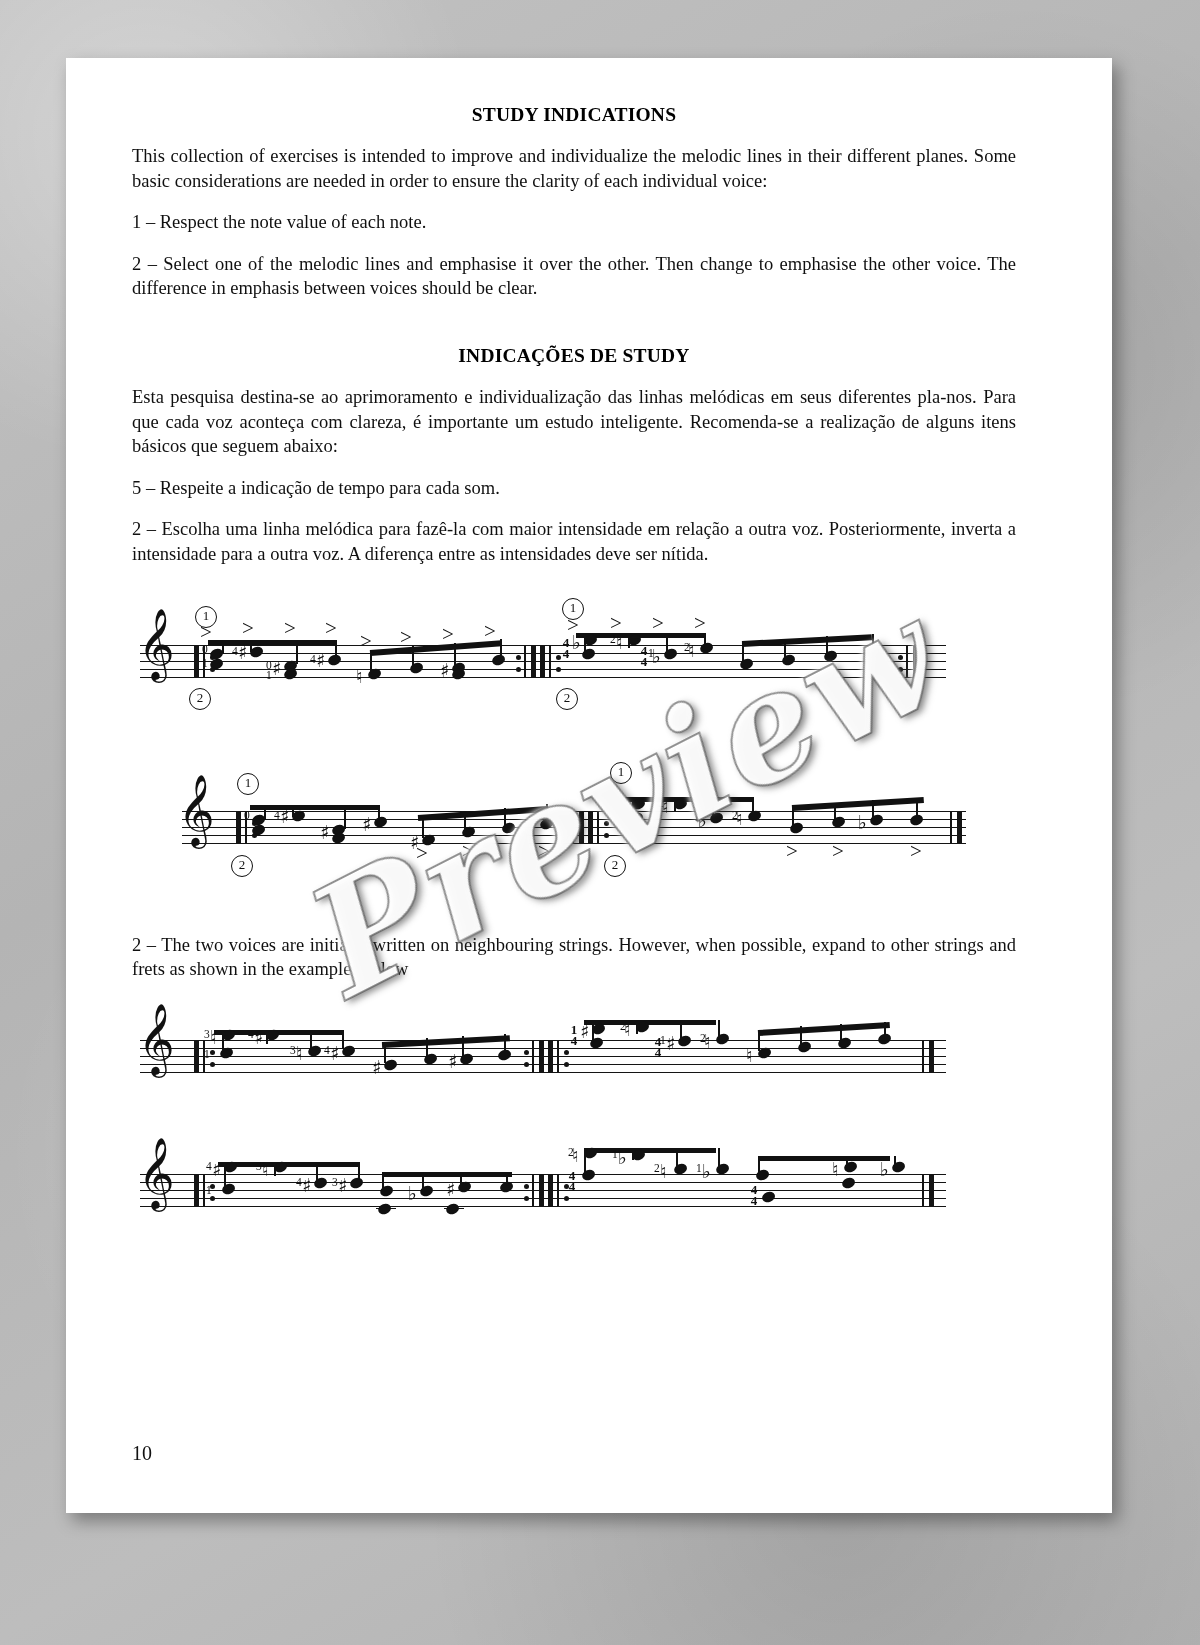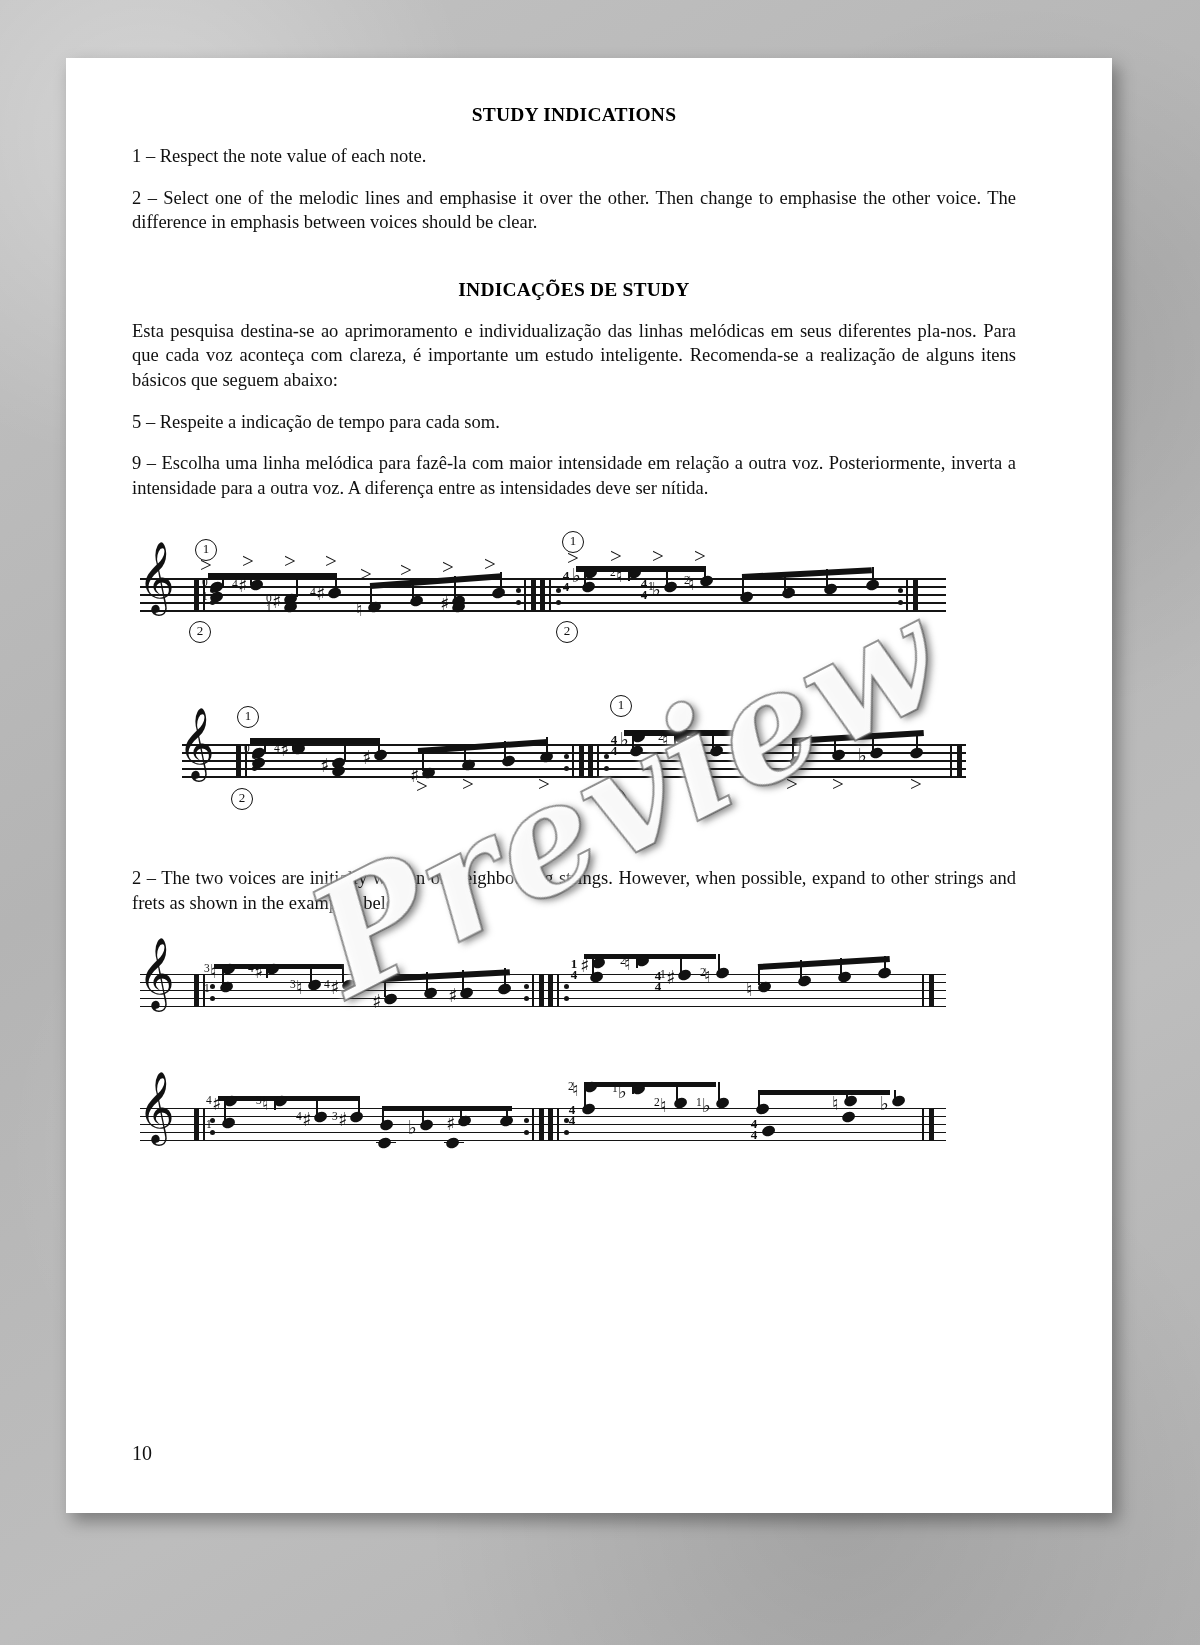--- a/index.html
+++ b/index.html
@@ -219,32 +219,33 @@
 <body>
 
 <div class="backdrop"></div>
 
 <div class="page">
 
   <div class="content">
 
     <h1 class="section-title">STUDY INDICATIONS</h1>
 
+    <p class="body-text">This collection of exercises is intended to improve and individualize the melodic lines in their different planes. Some basic considerations are needed in order to ensure the clarity of each individual voice:</p>
 
     <p class="body-text">1 – Respect the note value of each note.</p>
 
     <p class="body-text last">2 – Select one of the melodic lines and emphasise it over the other. Then change to emphasise the other voice. The difference in emphasis between voices should be clear.</p>
 
     <h1 class="section-title second">INDICAÇÕES DE STUDY</h1>
 
     <p class="body-text">Esta pesquisa destina-se ao aprimoramento e individualização das linhas melódicas em seus diferentes pla-nos. Para que cada voz aconteça com clareza, é importante um estudo inteligente. Recomenda-se a realização de alguns itens básicos que seguem abaixo:</p>
 
     <p class="body-text">5 – Respeite a indicação de tempo para cada som.</p>
 
-    <p class="body-text last">9 – Escolha uma linha melódica para fazê-la com maior intensidade em relação a outra voz. Posteriormente, inverta a intensidade para a outra voz. A diferença entre as intensidades deve ser nítida.</p>
+    <p class="body-text last">2 – Escolha uma linha melódica para fazê-la com maior intensidade em relação a outra voz. Posteriormente, inverta a intensidade para a outra voz. A diferença entre as intensidades deve ser nítida.</p>
 
     <div class="score" style="height:140px; margin-top:26px;">
       <div class="staff-sys">
 
         <div class="staff" style="top:52px; left:8px; right:70px;">
           <div class="line" style="top:0px;"></div>
           <div class="line" style="top:8px;"></div>
           <div class="line" style="top:16px;"></div>
           <div class="line" style="top:24px;"></div>
           <div class="line" style="top:32px;"></div>

